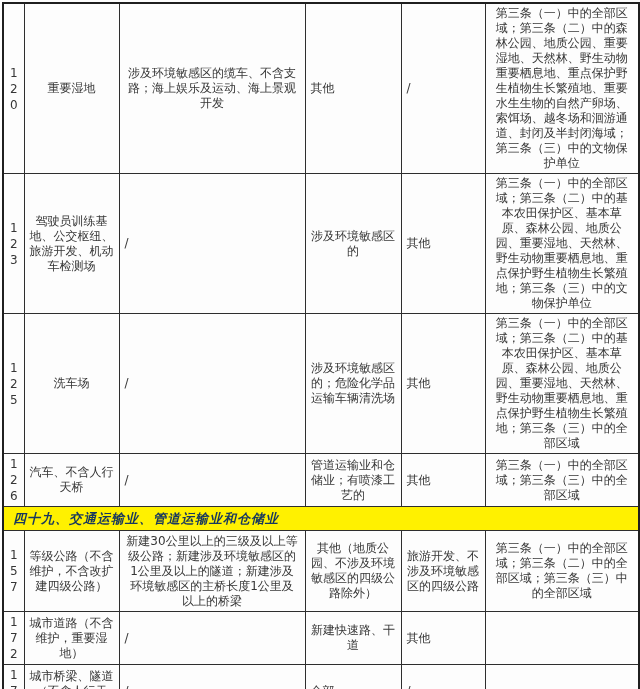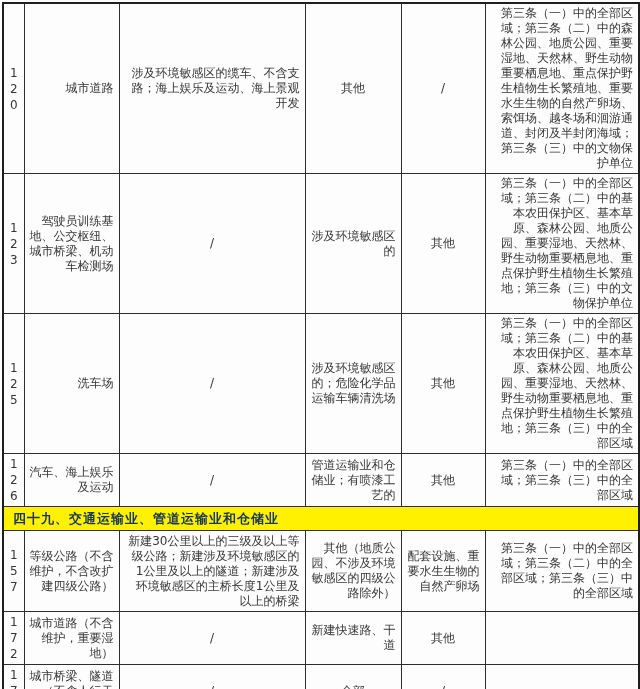--- a/index.html
+++ b/index.html
@@ -27,30 +27,31 @@
     word-break:break-all;
     overflow-wrap:anywhere;
     overflow:hidden;
   }
   td.num{
     text-align:center;
     white-space:pre-line;
     padding:2px 1px;
     line-height:16px;
   }
-  td.c{text-align:center;}
-  td.l{text-align:right;}
+  td.c{}
+  td.l{text-align:center;}
   tr.section td{
     background:var(--section-bg,#fff100);
     color:var(--section-text,#17375e);
     font-weight:bold;
     font-size:13px;
     padding:3px 9px;
     letter-spacing:1px;
     word-break:keep-all;
+    font-style:italic;
   }
   
   tr.r120{height:165px;}
   tr.r123{height:129px;}
   tr.r125{height:131px;}
   tr.r126{height:51px;}
   tr.section{height:24px;}
   tr.r157{height:81px;}
   tr.r172{height:50px;}
   tr.r173{height:52px;}
@@ -67,32 +68,32 @@
       <col style="width:96px">
         <col style="width:84px">
         <col style="width:154px">
     </colgroup>
 
     <tbody>
         <tr class="r120">
       <td class="num">1
 2
 0</td>
-      <td class="l">城市道路</td>
+      <td class="l">重要湿地</td>
       <td class="l">涉及环境敏感区的缆车、不含支路；海上娱乐及运动、海上景观开发</td>
       <td class="c">其他</td>
       <td class="c">/</td>
       <td class="l">第三条（一）中的全部区域；第三条（二）中的森林公园、地质公园、重要湿地、天然林、野生动物重要栖息地、重点保护野生植物生长繁殖地、重要水生生物的自然产卵场、索饵场、越冬场和洄游通道、封闭及半封闭海域；第三条（三）中的文物保护单位</td>
     </tr>
 
     <tr class="r123">
       <td class="num">1
 2
 3</td>
-      <td class="l">驾驶员训练基地、公交枢纽、城市桥梁、机动车检测场</td>
+      <td class="l">驾驶员训练基地、公交枢纽、旅游开发、机动车检测场</td>
       <td class="c">/</td>
       <td class="l">涉及环境敏感区的</td>
       <td class="c">其他</td>
       <td class="l">第三条（一）中的全部区域；第三条（二）中的基本农田保护区、基本草原、森林公园、地质公园、重要湿地、天然林、野生动物重要栖息地、重点保护野生植物生长繁殖地；第三条（三）中的文物保护单位</td>
     </tr>
 
     <tr class="r125">
       <td class="num">1
 2
 5</td>
@@ -100,39 +101,39 @@
       <td class="c">/</td>
       <td class="l">涉及环境敏感区的；危险化学品运输车辆清洗场</td>
       <td class="c">其他</td>
       <td class="l">第三条（一）中的全部区域；第三条（二）中的基本农田保护区、基本草原、森林公园、地质公园、重要湿地、天然林、野生动物重要栖息地、重点保护野生植物生长繁殖地；第三条（三）中的全部区域</td>
     </tr>
 
     <tr class="r126">
       <td class="num">1
 2
 6</td>
-      <td class="l">汽车、海上娱乐及运动</td>
+      <td class="l">汽车、不含人行天桥</td>
       <td class="c">/</td>
       <td class="l">管道运输业和仓储业；有喷漆工艺的</td>
       <td class="c">其他</td>
       <td class="l">第三条（一）中的全部区域；第三条（三）中的全部区域</td>
     </tr>
 
     <tr class="section">
       <td colspan="6">四十九、交通运输业、管道运输业和仓储业</td>
     </tr>
 
     <tr class="r157">
       <td class="num">1
 5
 7</td>
       <td class="l">等级公路（不含维护，不含改扩建四级公路）</td>
       <td class="l">新建30公里以上的三级及以上等级公路；新建涉及环境敏感区的1公里及以上的隧道；新建涉及环境敏感区的主桥长度1公里及以上的桥梁</td>
       <td class="l">其他（地质公园、不涉及环境敏感区的四级公路除外）</td>
-      <td class="l">配套设施、重要水生生物的自然产卵场</td>
+      <td class="l">旅游开发、不涉及环境敏感区的四级公路</td>
       <td class="l">第三条（一）中的全部区域；第三条（二）中的全部区域；第三条（三）中的全部区域</td>
     </tr>
 
     <tr class="r172">
       <td class="num">1
 7
 2</td>
       <td class="l">城市道路（不含维护，重要湿地）</td>
       <td class="c">/</td>
       <td class="l">新建快速路、干道</td>

